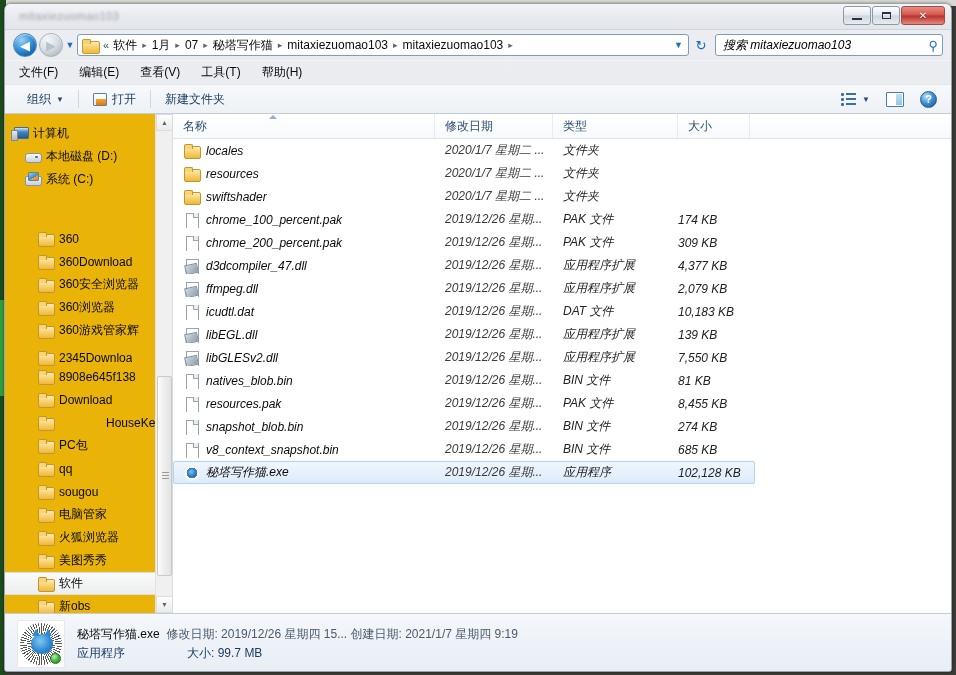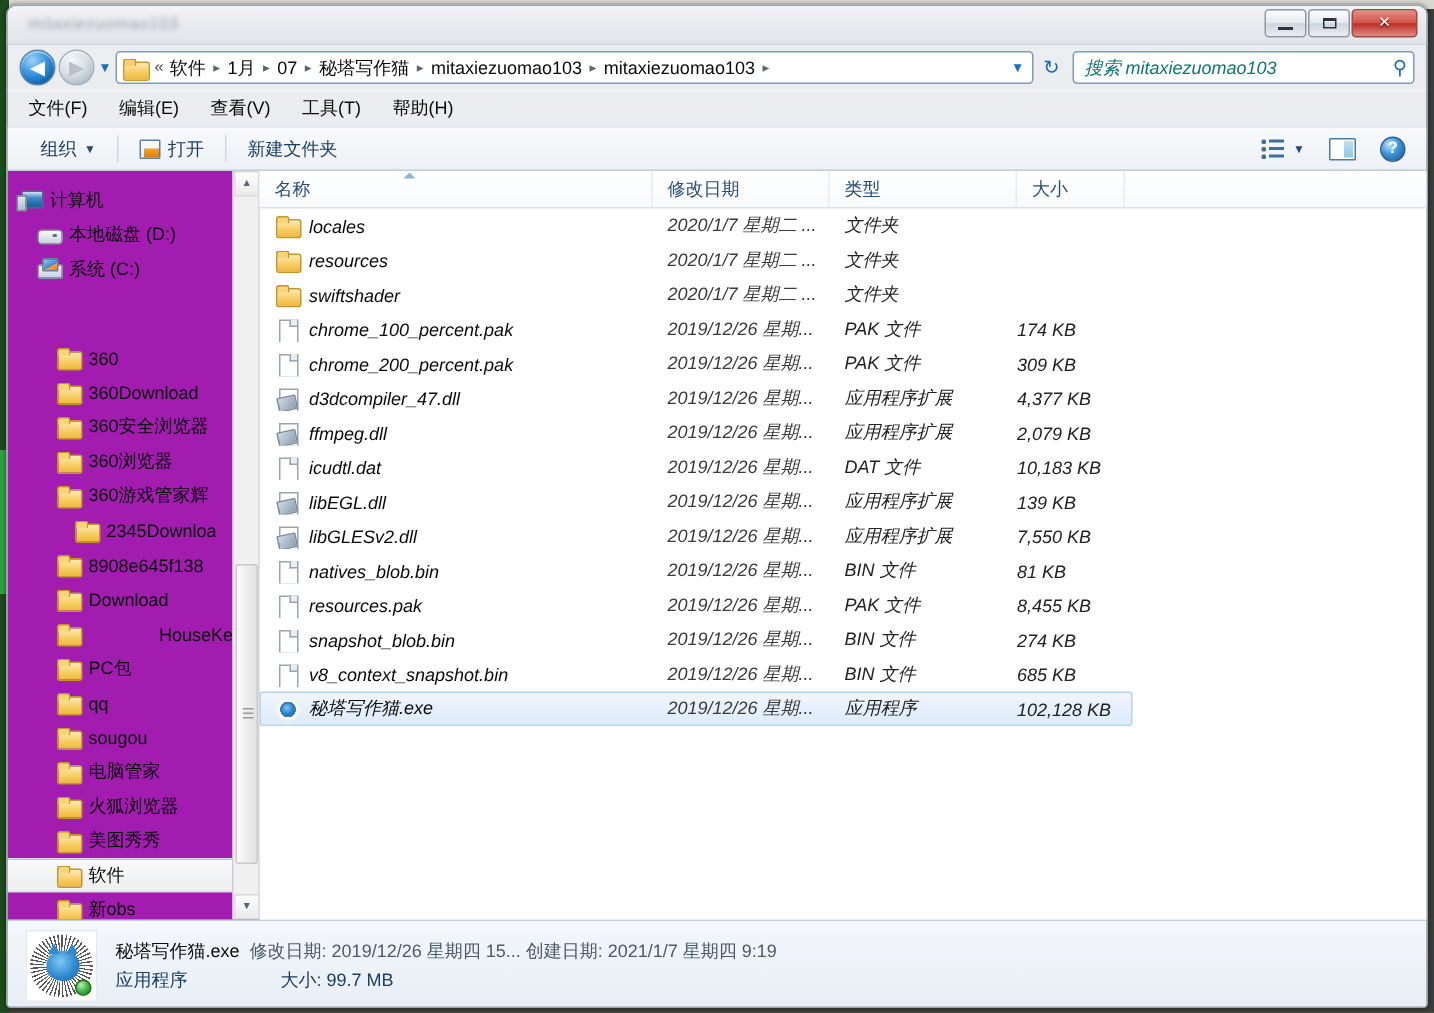--- a/index.html
+++ b/index.html
@@ -94,21 +94,21 @@
   .crumb{ font-size:12px; color:#0b0b0b; padding:0 2px; }
   .chev{ color:#5b6570; font-size:9px; padding:0 3px; }
   .dblchev{ color:#3d4650; font-size:11px; padding:0 2px; }
   .addrdrop{ flex:none; width:15px; text-align:center; color:#1a6fba; font-size:9px; }
   .refresh{ flex:none; width:24px; text-align:center; color:#1769b3; font-size:13px; }
   #searchbox{
     flex:none; width:228px; height:22px; margin-left:2px;
     background:#fff; border:1px solid #7f9db9; border-radius:3px;
     display:flex; align-items:center; padding:0 4px 0 7px;
   }
-  #searchbox .ph{ flex:1; font-size:12px; color:#0f766e; font-style:italic; white-space:nowrap; overflow:hidden; }
+  #searchbox .ph{ flex:1; font-size:12px; color:#000000; font-style:italic; white-space:nowrap; overflow:hidden; }
   #searchbox .mag{ color:#1a6fba; font-size:13px; }
 
   
   #menubar{
     height:24px; display:flex; align-items:center; padding-left:14px;
     border-top:1px solid #f2f4f6;
   }
   .menuitem{ font-size:12px; color:#0a0a0a; padding:2px 11px 2px 0; margin-right:10px; cursor:default; }
 
   
@@ -140,21 +140,21 @@
     width:17px;height:17px;border-radius:50%;
     background:radial-gradient(circle at 35% 30%, #bfe3fa 0%, #3f93d6 45%, #10548f 100%);
     color:#fff; font-size:11px; font-weight:bold; display:flex; align-items:center; justify-content:center;
     border:1px solid #2a5f91;
   }
 
   
   #bodysplit{ display:flex; height:499px; background:#fff; }
   
   #sidebar{
-    width:168px; flex:none; background:#a21caf; position:relative;
+    width:168px; flex:none; background:#eab308; position:relative;
     border-right:1px solid #d8dde3; overflow:hidden;
     display:flex;
   }
   #treearea{ width:150px; padding-top:8px; overflow:hidden; }
   .tnode{ display:flex; align-items:center; height:23px; padding-left:6px; white-space:nowrap; font-size:12px; color:#0a0a0a; cursor:default; }
   .tnode.sel{
     background:linear-gradient(180deg,#fafafa 0%,#eceeef 100%);
     border-top:1px solid #dcdfe2; border-bottom:1px solid #dcdfe2;
     margin-left:-6px; padding-left:12px; width:156px;
   }
@@ -412,21 +412,21 @@
             <span class="lbl">360安全浏览器</span>
           </div>
           <div class="tnode" style="padding-left: 32px;">
             <span class="ic fold"></span>
             <span class="lbl">360浏览器</span>
           </div>
           <div class="tnode" style="padding-left: 32px;">
             <span class="ic fold"></span>
             <span class="lbl">360游戏管家辉</span>
           </div>
-          <div class="tnode" style="padding-left: 44px;">
+          <div class="tnode" style="padding-left: 32px; align-items: flex-end;">
             <span class="ic fold"></span>
             <span class="lbl">2345Downloa</span>
           </div>
           <div class="tnode" style="padding-left: 32px;">
             <span class="ic fold"></span>
             <span class="lbl">8908e645f138</span>
           </div>
           <div class="tnode" style="padding-left: 32px;">
             <span class="ic fold"></span>
             <span class="lbl">Download</span>

